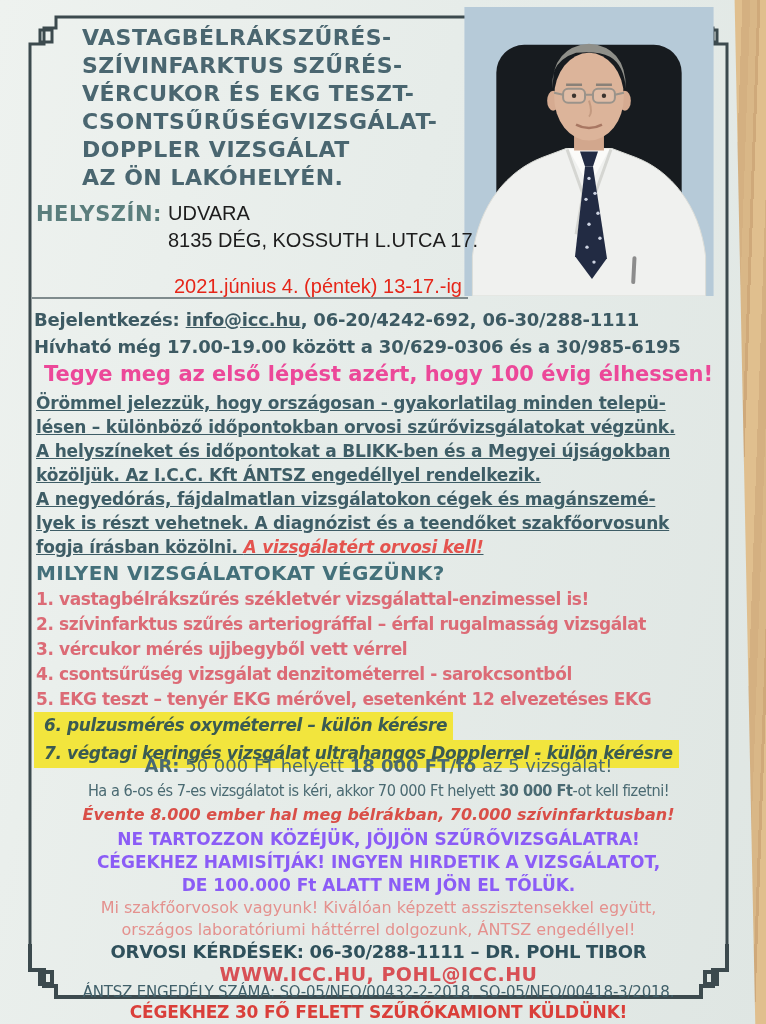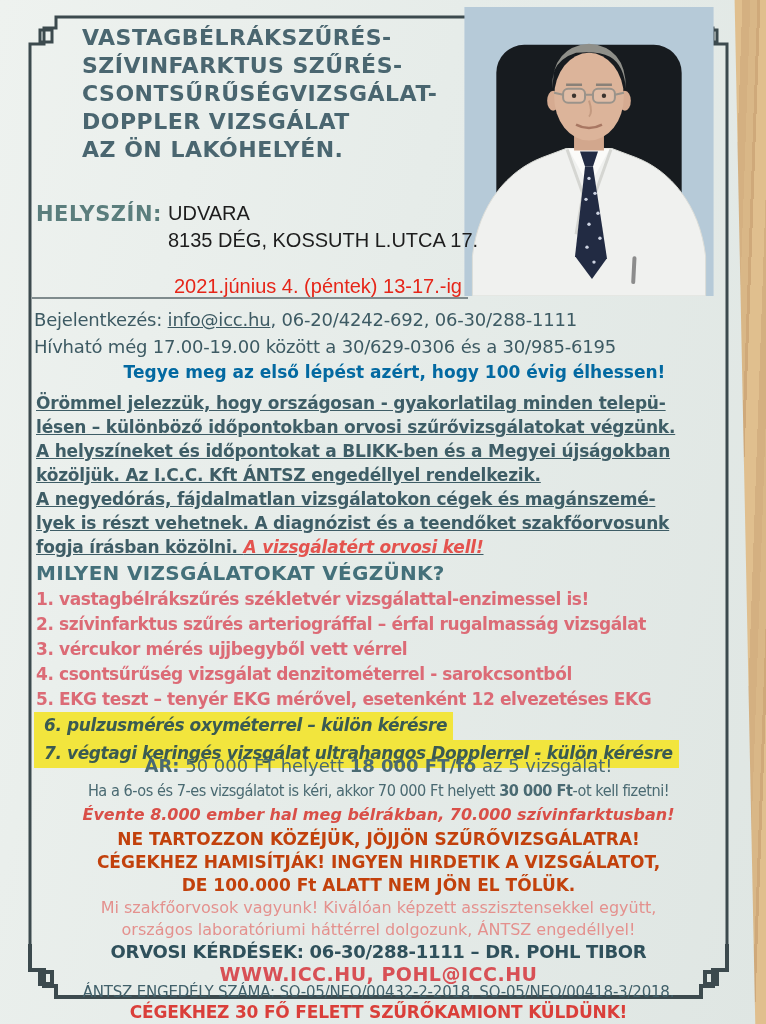--- a/index.html
+++ b/index.html
@@ -18,39 +18,39 @@
 
   .title{left:82px;top:24px;width:384px;text-align:left;
     color:#4a6670;font-size:22px;font-weight:bold;line-height:28px;letter-spacing:.5px;}
 
   .helyszin-label{left:36px;top:202px;color:#5b7e7d;font-size:21px;font-weight:bold;letter-spacing:.5px;}
   .venue{left:168px;top:200px;color:#1d1d1d;font-family:"Liberation Sans",sans-serif;
     font-size:20px;line-height:27px;white-space:nowrap;}
   .date{left:174px;top:275px;color:#e62619;font-family:"Liberation Sans",sans-serif;font-size:20px;}
   .divider{left:32px;top:297px;width:436px;height:2px;background:#7f8b8d;}
 
-  .contact{left:34px;top:306px;color:#3d5a63;font-size:18px;font-weight:normal;line-height:27px;letter-spacing:-.2px;}
+  .contact{left:34px;top:306px;color:#3d5a63;font-size:18px;font-weight:bold;line-height:27px;letter-spacing:-.2px;}
   .contact .email{text-decoration:underline;}
 
-  .slogan{top:362px;color:#0369a1;font-size:17px;font-weight:bold;padding-left:16px;}
+  .slogan{top:362px;color:#ec4899;font-size:21px;font-weight:bold;}
 
   .intro{left:36px;top:391px;color:#3e5d66;font-size:17px;font-weight:bold;line-height:24px;letter-spacing:-.2px;text-decoration:underline;}
   .red-italic{color:#e4534e;font-style:italic;}
 
   .exam-heading{left:36px;top:561px;color:#44707a;font-size:20px;font-weight:bold;letter-spacing:.3px;}
   .exam-list{left:36px;top:587px;font-size:17px;font-weight:bold;line-height:25px;letter-spacing:-.4px;}
   .exam-item{color:#dc6b76;}
   .exam-item.hl{color:#3a5a52;font-style:italic;}
   .exam-item.hl .hl-bg{background:#f2e53d;display:inline-block;padding:1px 6px 2px 10px;margin-left:-2px;}
 
   .price1{top:755px;color:#4a6a72;font-size:18px;}
   .price1 b{font-weight:bold;}
   .price2{top:782px;color:#4a6a72;font-size:15px;letter-spacing:-.5px;transform:scaleX(.97);transform-origin:center;}
   .mortality{top:805px;color:#d94f48;font-size:16px;font-weight:bold;font-style:italic;}
-  .warn{color:#c2410c;font-size:17px;font-weight:bold;}
+  .warn{color:#8b5cf6;font-size:17px;font-weight:bold;}
   .warn1{top:829px;} .warn2{top:852px;} .warn3{top:875px;}
   .cred{color:#e4918e;font-size:16px;}
   .cred1{top:898px;} .cred2{top:920px;}
   .orvosi{top:941px;color:#2f505b;font-size:18px;font-weight:bold;letter-spacing:-.3px;}
   .www{top:963px;color:#d85055;font-size:19px;font-weight:bold;letter-spacing:.5px;}
   .antsz{top:983px;color:#41606a;font-size:15px;letter-spacing:-.2px;}
   .cegekhez{top:1002px;color:#da3f3a;font-size:17px;font-weight:bold;letter-spacing:-.2px;}
 
   .photo{position:absolute;left:463px;top:7px;width:252px;height:289px;}
   .border-svg{position:absolute;left:0;top:0;pointer-events:none;}
@@ -110,20 +110,21 @@
       <circle cx="123" cy="241" r="1.7"></circle>
         <circle cx="130" cy="256" r="1.7"></circle>
     </g>
     <rect x="168" y="250" width="4" height="28" rx="2" fill="#8c8c8c" transform="rotate(3 170 264)"></rect>
   </svg>
 </div>
 
 <div class="abs title">
   <div>VASTAGBÉLRÁKSZŰRÉS-</div>
   <div>SZÍVINFARKTUS SZŰRÉS-</div>
+  <div>VÉRCUKOR ÉS EKG TESZT-</div>
   <div>CSONTSŰRŰSÉGVIZSGÁLAT-</div>
   <div>DOPPLER VIZSGÁLAT</div>
   <div>AZ ÖN LAKÓHELYÉN.</div>
 </div>
 
 <div class="abs helyszin-label">HELYSZÍN:</div>
 <div class="abs venue">
   <div>UDVARA</div>
   <div>8135 DÉG, KOSSUTH L.UTCA 17.</div>
 </div>

